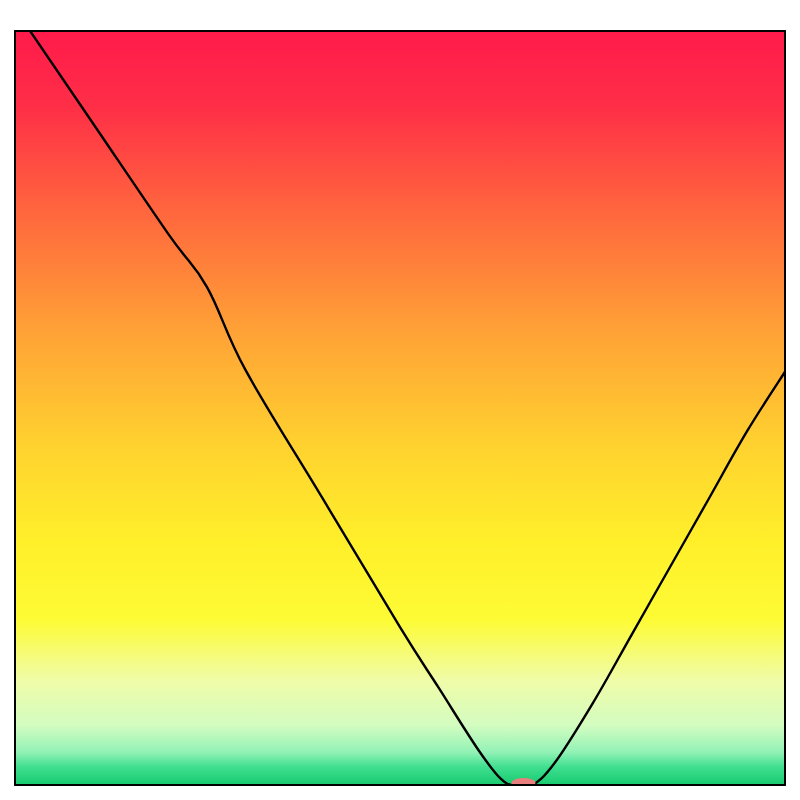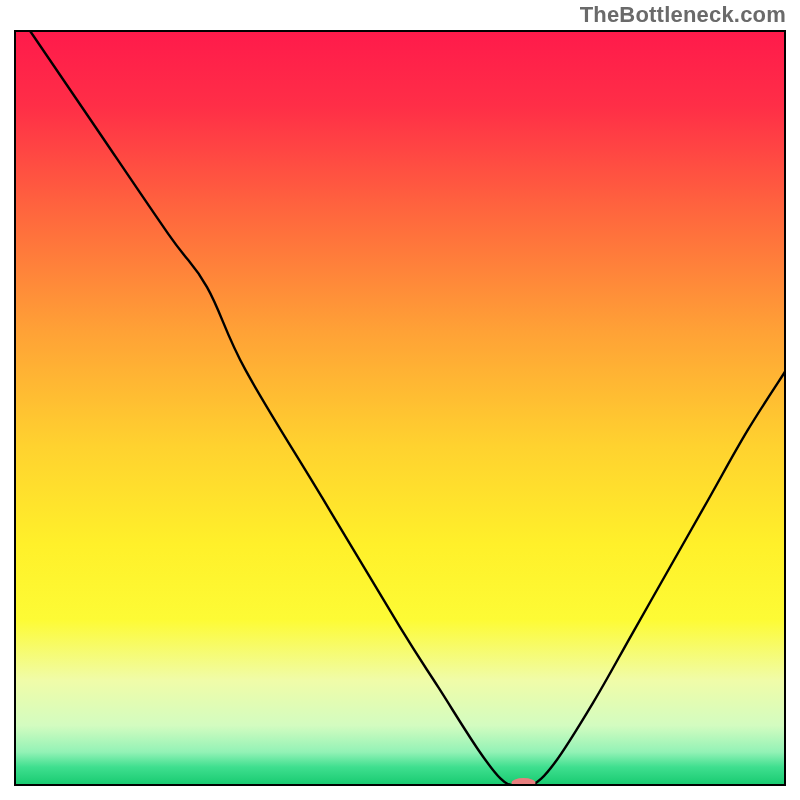--- a/index.html
+++ b/index.html
@@ -32,21 +32,20 @@
     top: 30px;
     width: 772px;
     height: 756px;
   }
   svg { display: block; }
 </style>
 </head>
 <body>
 
 <div class="container">
-  <div class="watermark">TheBottleneck.com</div>
 
   <div class="plot">
     <svg id="chart-svg" width="772" height="756" viewBox="0 0 772 756">
       <defs>
         <linearGradient id="bg-grad" x1="0" y1="0" x2="0" y2="1">
             <stop offset="0%" stop-color="#ff1a4b"></stop>
             <stop offset="10%" stop-color="#ff2e47"></stop>
             <stop offset="25%" stop-color="#ff6a3d"></stop>
             <stop offset="40%" stop-color="#ffa236"></stop>
             <stop offset="55.00000000000001%" stop-color="#ffd22f"></stop>

